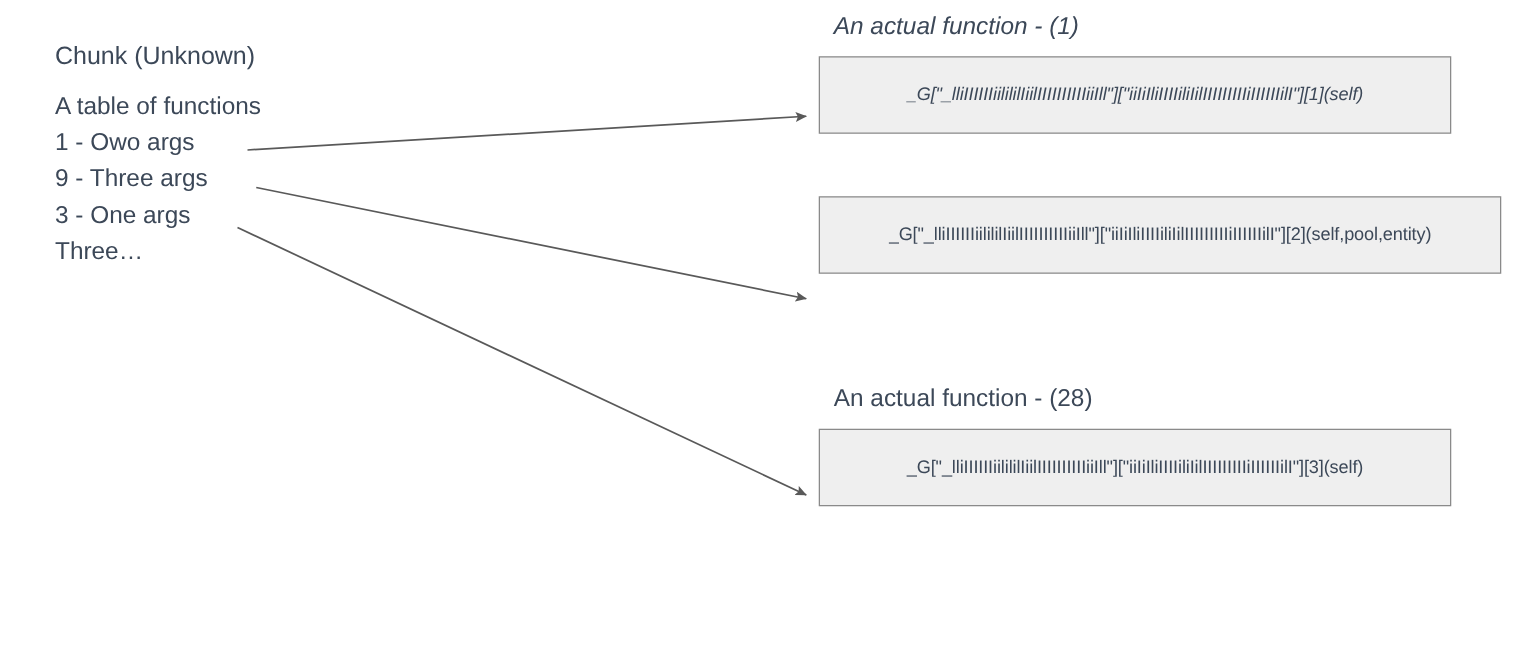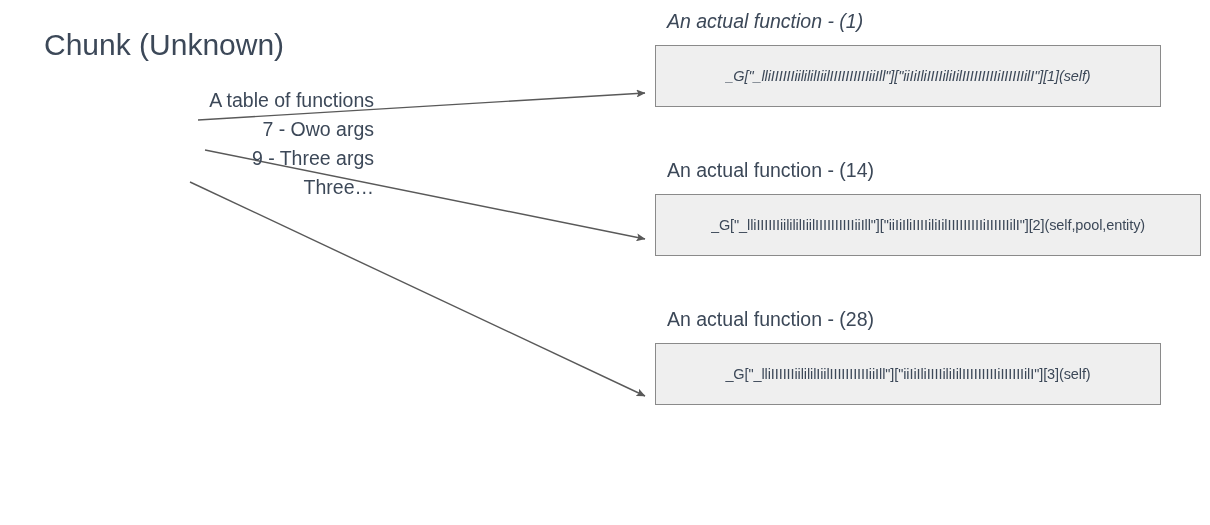--- a/index.html
+++ b/index.html
@@ -31,29 +31,28 @@
   }
 
   
   #chunk-block {
     position: absolute;
     left: 44px;
     top: 28px;
     width: 330px;
   }
   #chunk-title {
-    font-size: 30px;
+    font-size: 20px;
     line-height: 34px;
     color: #3c4858;
     font-weight: 400;
     white-space: nowrap;
   }
   #chunk-lines {
-    margin-top: 24px;
-    text-align: right;
+    margin-top: 9px;
   }
   .chunk-line {
     font-size: 19.5px;
     line-height: 29px;
     color: #3c4858;
     white-space: nowrap;
   }
 
   
   .fn-group {
@@ -109,35 +108,35 @@
 
     <line x1="205" y1="150" x2="645" y2="239" stroke="#595959" stroke-width="1.4" marker-end="url(#arrowhead)"></line>
 
     <line x1="190" y1="182" x2="645" y2="396" stroke="#595959" stroke-width="1.4" marker-end="url(#arrowhead)"></line>
   </svg>
 
   <div id="chunk-block">
     <div id="chunk-title">Chunk (Unknown)</div>
     <div id="chunk-lines">
       <div class="chunk-line">A table of functions</div>
-      <div class="chunk-line">7 - Owo args</div>
+      <div class="chunk-line">1 - Owo args</div>
       <div class="chunk-line">9 - Three args</div>
+      <div class="chunk-line">3 - One args</div>
       <div class="chunk-line">Three…</div>
     </div>
   </div>
 
   <div class="fn-group" id="group-1">
     <div class="fn-heading">An actual function - (1)</div>
     <div class="fn-box">
       <span class="fn-code">_G["_lliIIIIIIiilililIiilIIIIIIIIIIiiIll"]["iiIiIliIIIIiliIilIIIIIIIIIiIIIIIIilI"][1](self)</span>
     </div>
   </div>
 
   <div class="fn-group" id="group-2">
-    <div class="fn-heading">An actual function - (14)</div>
     <div class="fn-box">
       <span class="fn-code">_G["_lliIIIIIIiilililIiilIIIIIIIIIIiiIll"]["iiIiIliIIIIiliIilIIIIIIIIIiIIIIIIilI"][2](self,pool,entity)</span>
     </div>
   </div>
 
   <div class="fn-group" id="group-3">
     <div class="fn-heading">An actual function - (28)</div>
     <div class="fn-box">
       <span class="fn-code">_G["_lliIIIIIIiilililIiilIIIIIIIIIIiiIll"]["iiIiIliIIIIiliIilIIIIIIIIIiIIIIIIilI"][3](self)</span>
     </div>

